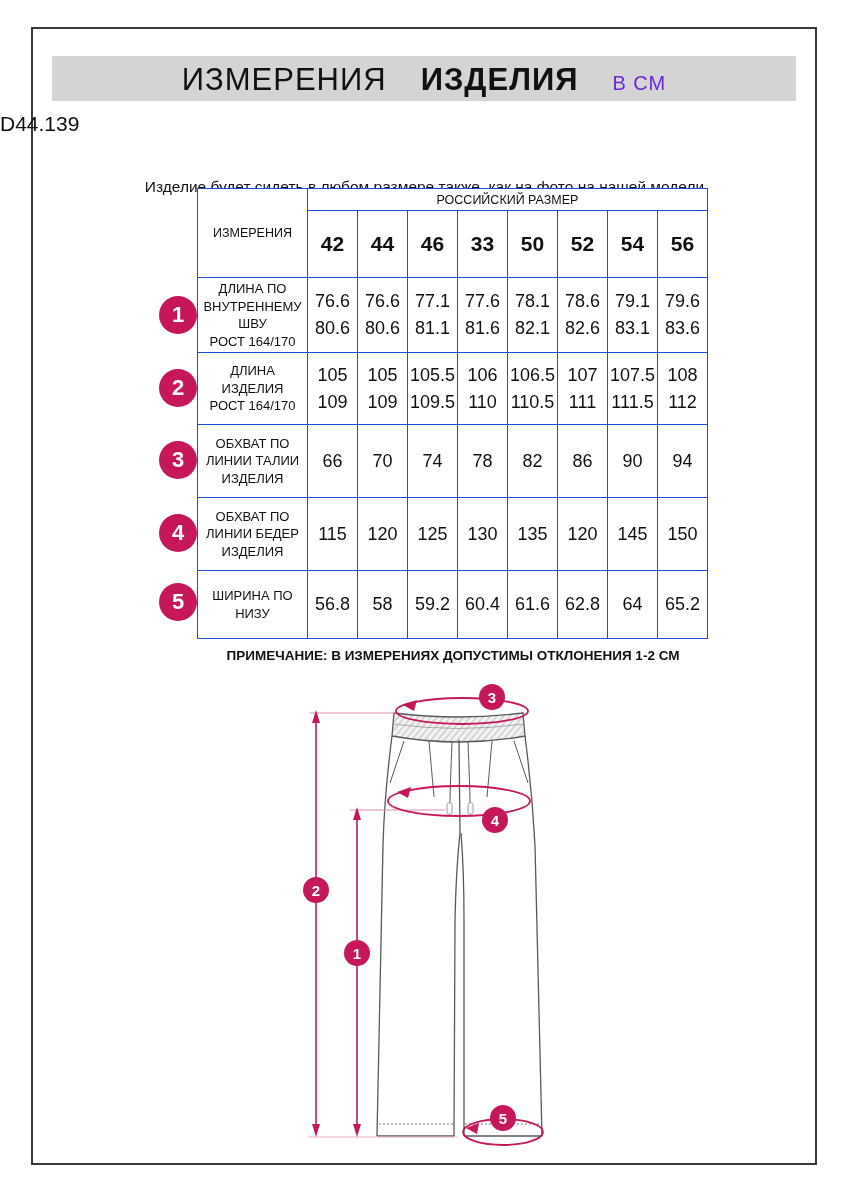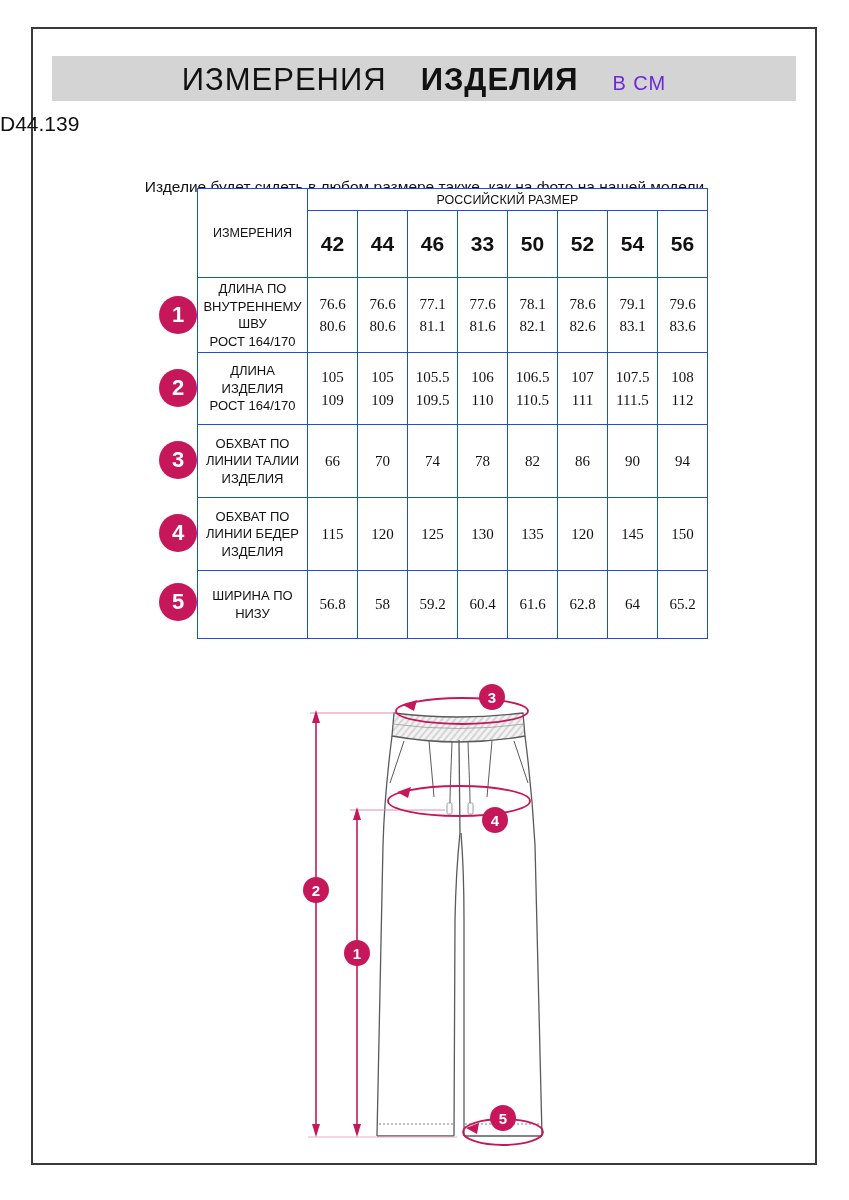--- a/index.html
+++ b/index.html
@@ -18,21 +18,21 @@
   .subtitle { position:absolute; left:0; top:150px; width:849px; text-align:center;
           font-size:15.5px; color:#111;margin-top:28px; }
 
   table.sizes { position:absolute; left:197px; top:188px; border-collapse:collapse; table-layout:fixed; }
   table.sizes th, table.sizes td { border:1px solid #1d4ed8; text-align:center; vertical-align:middle;
           font-weight:400; color:#111; background:#fff; }
   .group-h   { height:22px; font-size:12.5px; }
   .corner    { width:110px; font-size:12.5px; }
   .size-h    { height:67px; font-size:21px; font-weight:700 !important; width:50px; }
   .lbl-cell  { font-size:13px; white-space:pre-line; line-height:1.35; padding:2px; }
-  .val-cell  { font-size:15px; white-space:pre-line; line-height:1.5;font-family:Liberation Serif, serif; }
+  .val-cell  { font-size:18px; white-space:pre-line; line-height:1.5; }
 
   .row-circle { position:absolute; left:159px; width:38px; height:38px; border-radius:50%;
           display:flex; align-items:center; justify-content:center;
           color:#fff; font-size:22px; font-weight:700; }
 
   .note { position:absolute; left:197px; top:648px; width:512px; text-align:center;
           font-size:13.5px; font-weight:700; color:#111; }
 
   svg.diagram { position:absolute; left:0; top:0; width:849px; height:1200px; }
   svg .badge-num { fill:#fff; font-size:15px; font-weight:700; font-family:"Liberation Sans",sans-serif; }
@@ -162,20 +162,21 @@
     </tr>
   </tbody>
     </table>
 
   <div class="row-circle" style="top:296px; background:#C6175A">1</div>
   <div class="row-circle" style="top:369px; background:#C6175A">2</div>
   <div class="row-circle" style="top:441px; background:#C6175A">3</div>
   <div class="row-circle" style="top:514px; background:#C6175A">4</div>
   <div class="row-circle" style="top:583px; background:#C6175A">5</div>
 
+  <div class="note">ПРИМЕЧАНИЕ: В ИЗМЕРЕНИЯХ ДОПУСТИМЫ ОТКЛОНЕНИЯ 1-2 СМ</div>
 
   <svg class="diagram" viewBox="0 0 849 1200">
     <defs>
       <pattern id="elastic" width="5" height="5" patternUnits="userSpaceOnUse" patternTransform="rotate(40)">
         <rect width="5" height="5" fill="#f3f3f3"></rect>
         <line x1="1" y1="0" x2="1" y2="5" stroke="#c2c2c2" stroke-width="1.2"></line>
       </pattern>
     </defs>
 
     <g stroke="#5a5a5a" fill="none" stroke-width="1.3">

